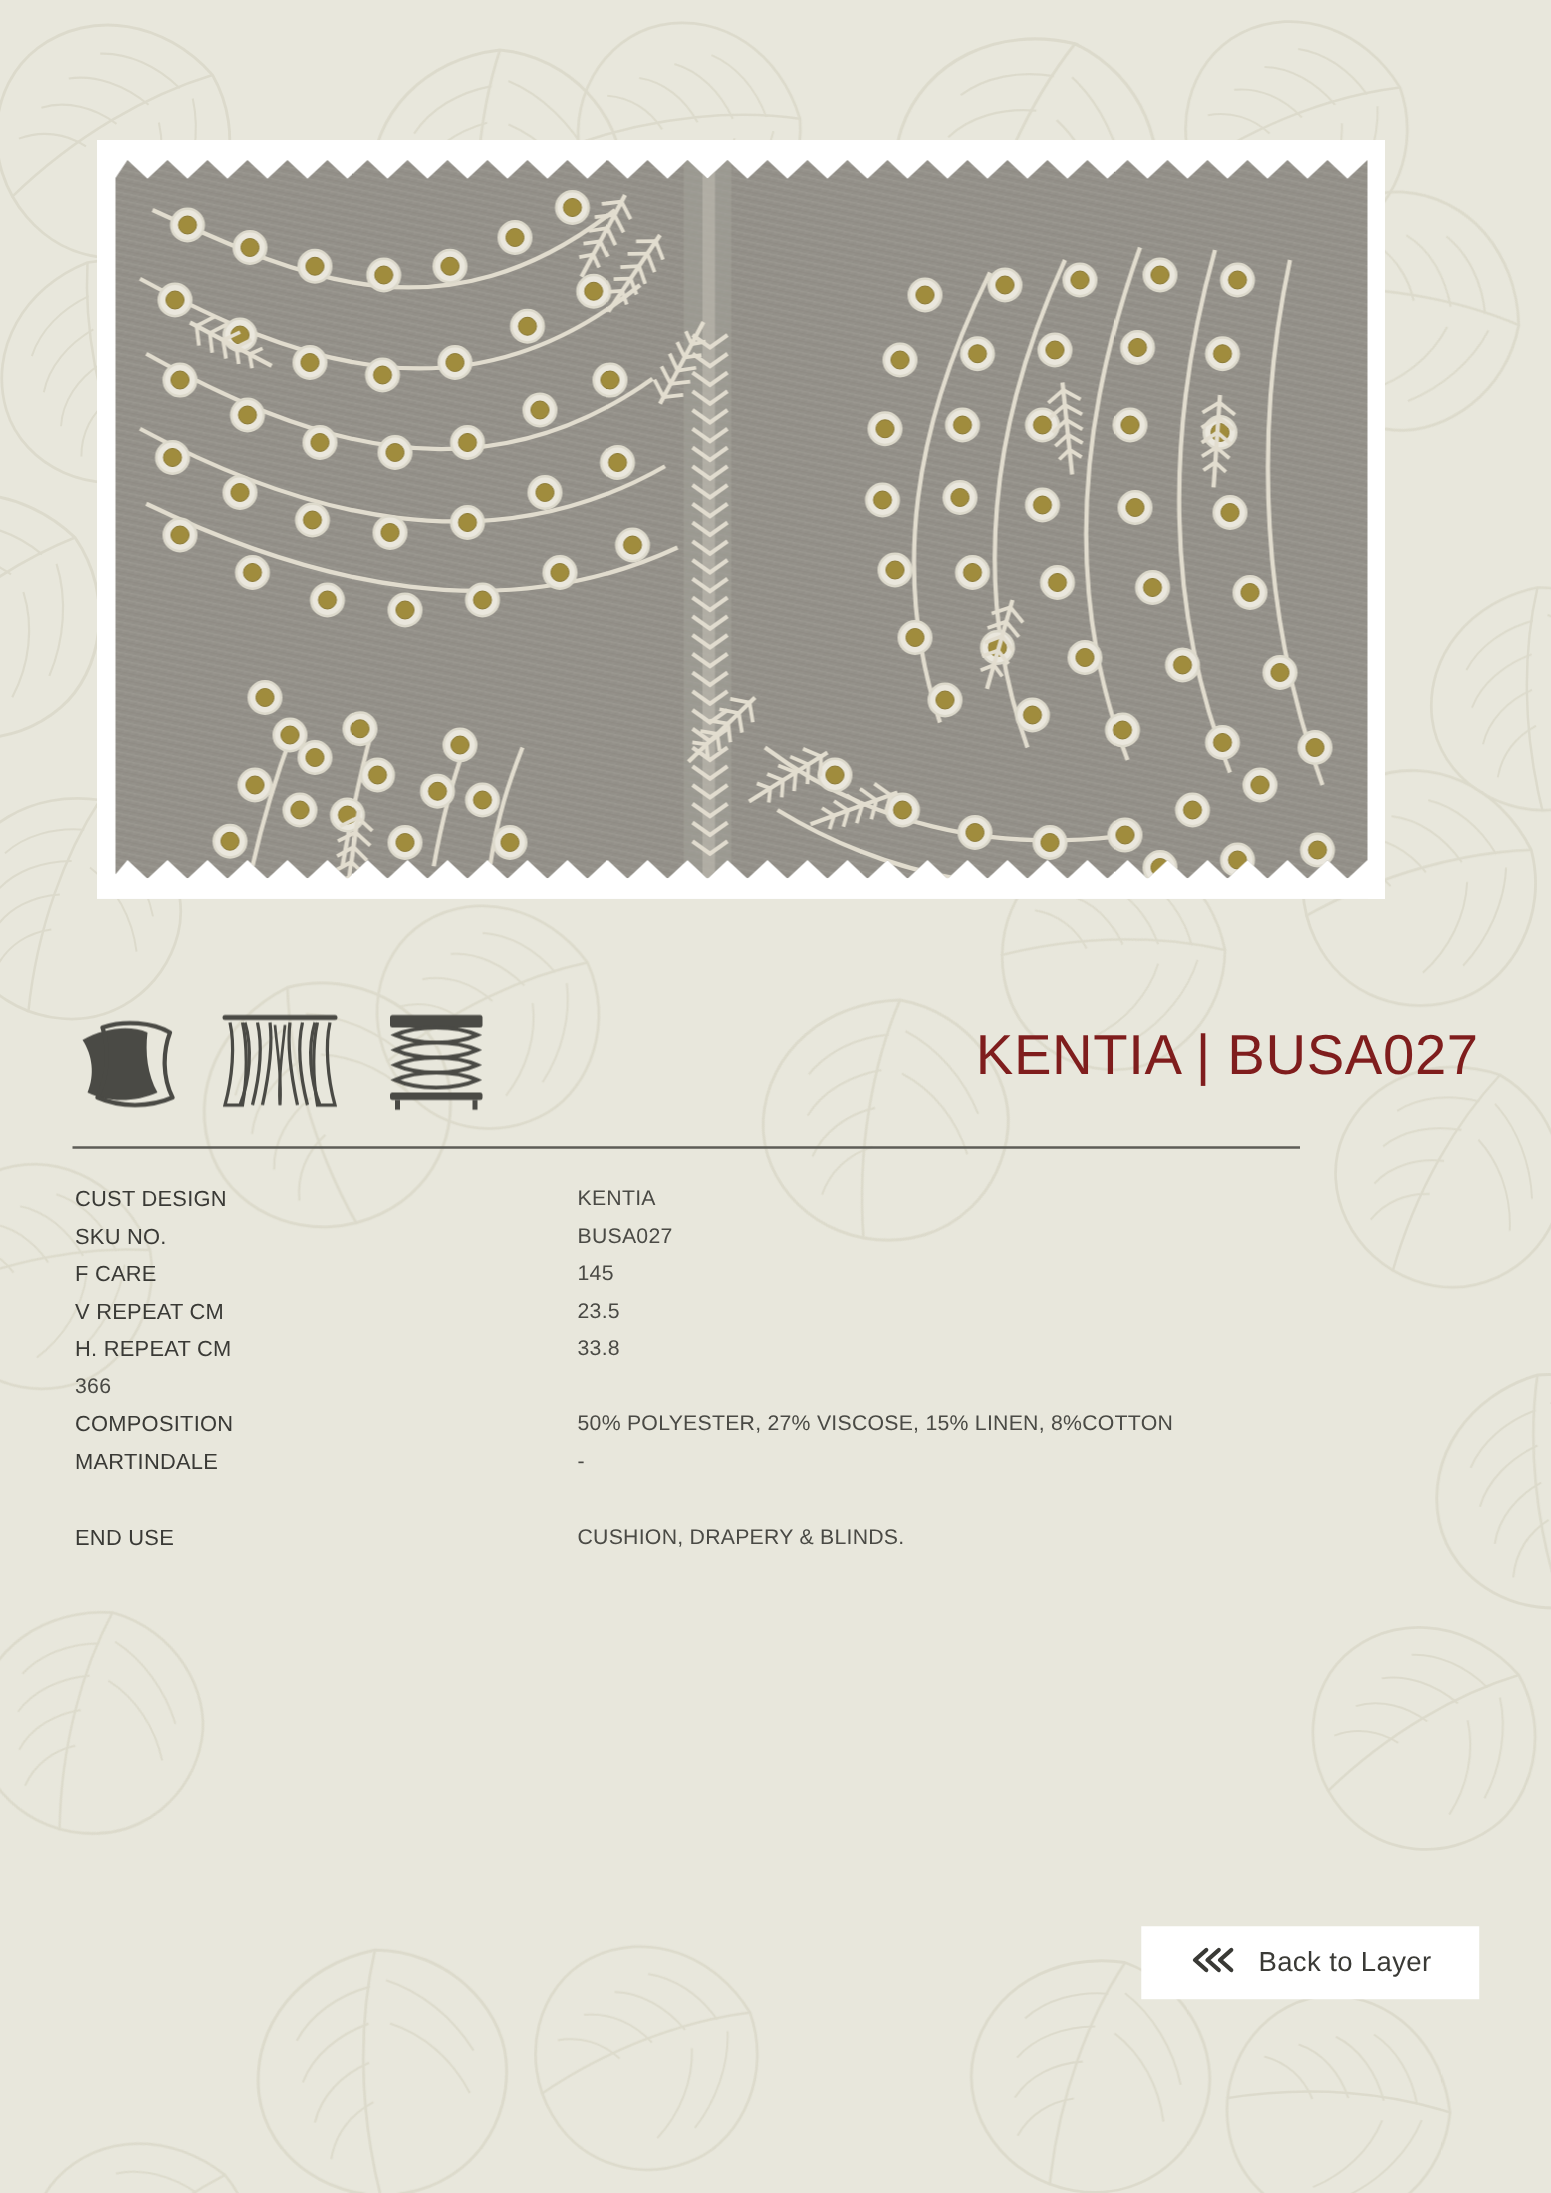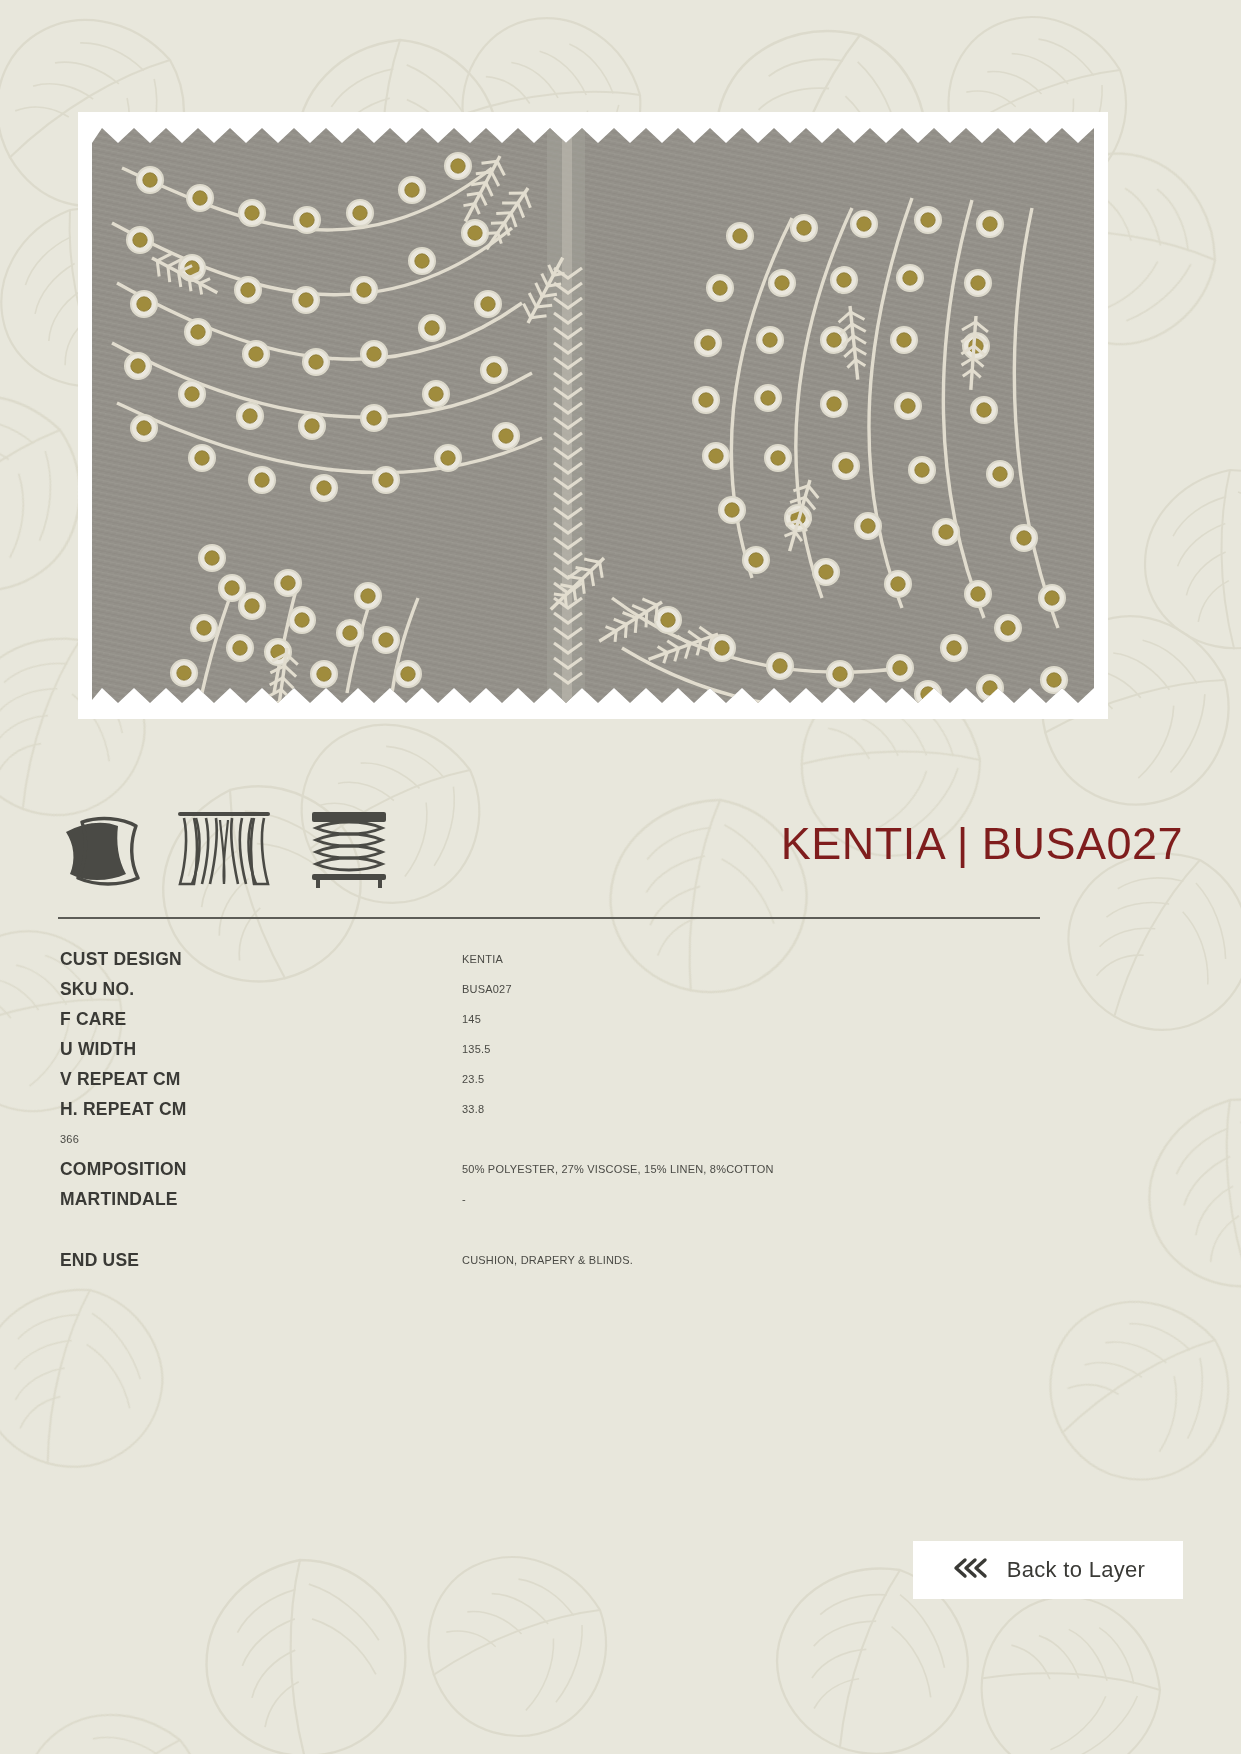--- a/index.html
+++ b/index.html
@@ -92,27 +92,27 @@
   }
   .spec-row {
     display: flex;
     align-items: flex-start;
     line-height: 30px;
   }
   .spec-label {
     width: 402px;
     flex: 0 0 402px;
     font-size: 17.5px;
-    font-weight: bold;
+    font-weight: normal;
     letter-spacing: 0.2px;
     color: #3a3a36;
     white-space: nowrap;
   }
   .spec-value {
-    font-size: 11px;
+    font-size: 17px;
     font-weight: normal;
     letter-spacing: 0.2px;
     color: #4a4a45;
   }
   .spec-value .line2 { display: block; }
   .spacer-row { height: 31px; }
 
   
   .back-btn {
     position: absolute;
@@ -497,24 +497,20 @@
   </div>
   <div class="spec-row">
     <div class="spec-label">SKU NO.</div>
     <div class="spec-value">BUSA027</div>
   </div>
   <div class="spec-row">
     <div class="spec-label">F CARE</div>
     <div class="spec-value">145</div>
   </div>
   <div class="spec-row">
-    <div class="spec-label">U WIDTH</div>
-    <div class="spec-value">135.5</div>
-  </div>
-  <div class="spec-row">
     <div class="spec-label">V REPEAT CM</div>
     <div class="spec-value">23.5</div>
   </div>
   <div class="spec-row">
     <div class="spec-label">H. REPEAT CM</div>
     <div class="spec-value">33.8</div>
   </div>
   <div class="spec-row">
     <div class="spec-value">366</div>
   </div>

